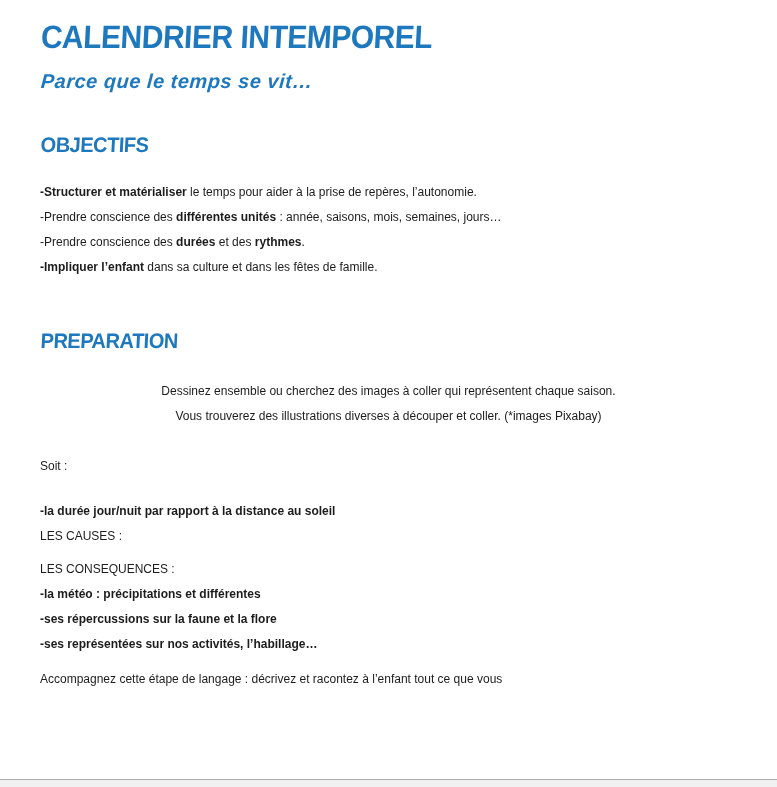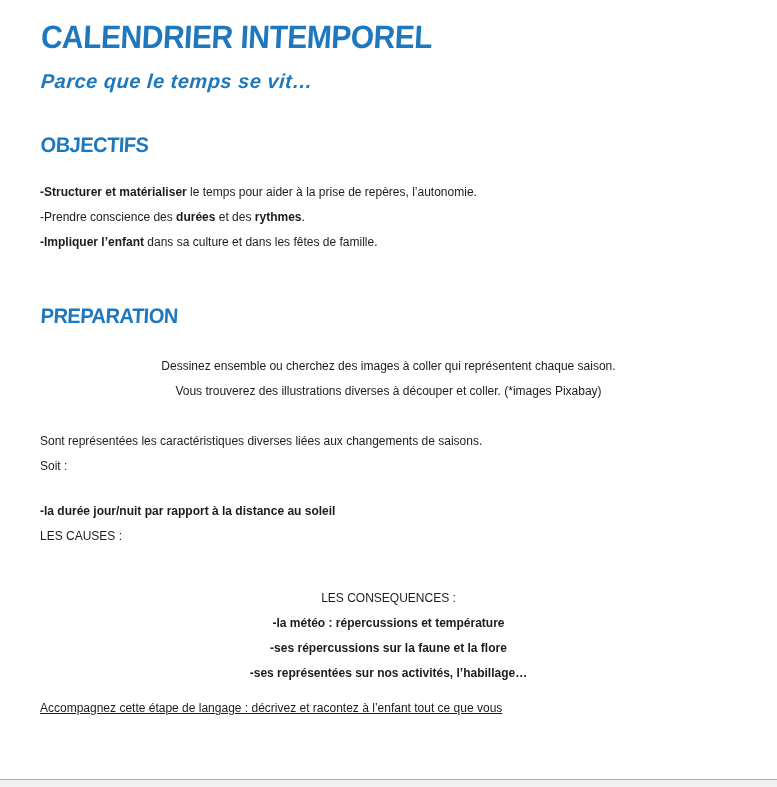--- a/index.html
+++ b/index.html
@@ -49,22 +49,22 @@
   .sec-heading.preparation { margin-top: 48px; }
 
   .body-text { font-size: 12px; line-height: 25px; }
   .body-text b { font-weight: bold; }
 
   .para-objectives { margin-top: 22px; }
   .para-montrez { margin-top: 26px; }
   .para-dessinez { margin-top: 25px; text-align: center; }
   .para-represent { margin-top: 25px; }
   .para-causes { margin-top: 20px; }
-  .para-consequences { margin-top: 37px; text-align: center; }
-  .para-closing { margin-top: 10px; text-decoration: underline; }
+  .para-consequences { margin-top: 8px; }
+  .para-closing { margin-top: 10px; }
 
   .bottom-edge {
     position: absolute;
     left: 0; right: 0; bottom: 0;
     height: 8px;
     background: #f1f1f1;
     border-top: 1px solid #ababab;
   }
 </style>
 </head>
@@ -73,45 +73,45 @@
 <div class="page">
   <div class="content">
 
     <div class="title">CALENDRIER INTEMPOREL</div>
     <div class="subtitle">Parce que le temps se vit…</div>
 
     <div class="sec-heading objectifs">OBJECTIFS</div>
 
     <div class="body-text para-objectives">
       <div><b>-Structurer et matérialiser</b><span> le temps pour aider à la prise de repères, l’autonomie.</span></div>
+      <div><span>-Prendre conscience des </span><b>différentes unités</b><span> : année, saisons, mois, semaines, jours…</span></div>
       <div><span>-Prendre conscience des </span><b>durées</b><span> et des </span><b>rythmes</b><span>.</span></div>
       <div><b>-Impliquer l’enfant</b><span> dans sa culture et dans les fêtes de famille.</span></div>
     </div>
 
     <div class="sec-heading preparation">PREPARATION</div>
 
 
     <div class="body-text para-dessinez">
       <div>Dessinez ensemble ou cherchez des images à coller qui représentent chaque saison.</div>
       <div>Vous trouverez des illustrations diverses à découper et coller. (*images Pixabay)</div>
     </div>
 
     <div class="body-text para-represent">
-      <div>Sont représentées les caractéristiques diverses liées aux changements de saisons.</div>
       <div>Soit :</div>
     </div>
 
     <div class="body-text para-causes">
       <div><b>-la durée jour/nuit par rapport à la distance au soleil</b></div>
       <div>LES CAUSES :</div>
     </div>
 
     <div class="body-text para-consequences">
       <div>LES CONSEQUENCES :</div>
-      <div><b>-la météo : répercussions et température</b></div>
+      <div><b>-la météo : précipitations et différentes</b></div>
       <div><b>-ses répercussions sur la faune et la flore</b></div>
       <div><b>-ses représentées sur nos activités, l’habillage…</b></div>
     </div>
 
     <div class="body-text para-closing">Accompagnez cette étape de langage : décrivez et racontez à l’enfant tout ce que vous</div>
 
   </div>
 
   <div class="bottom-edge"></div>
 </div>

